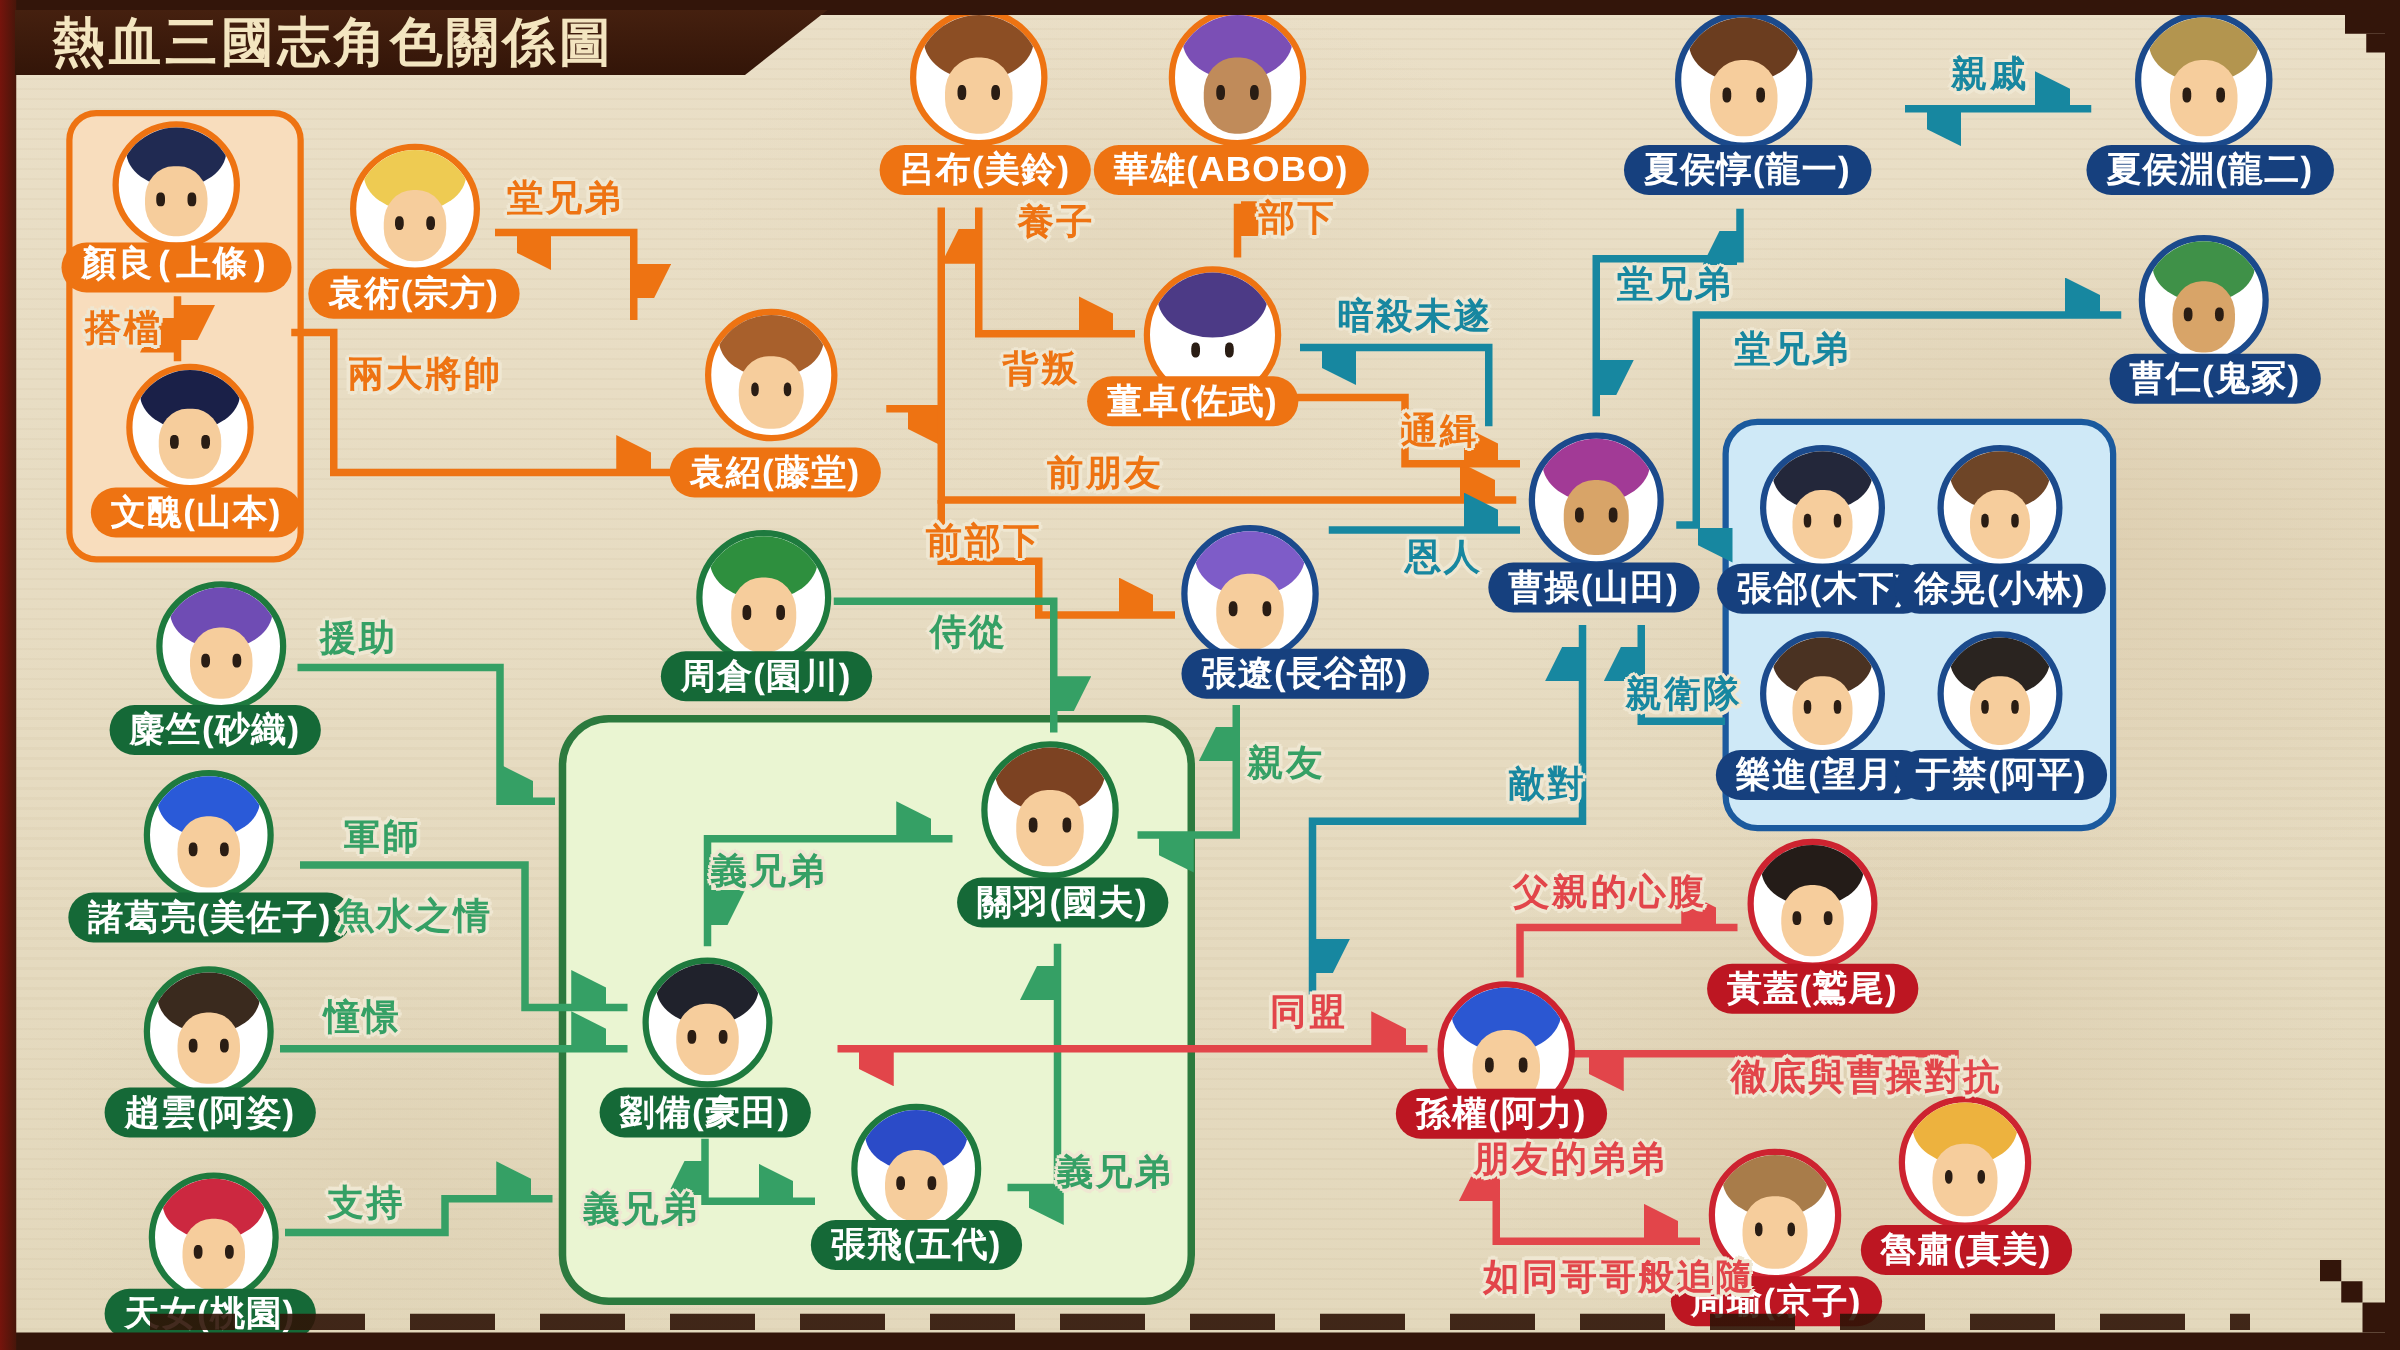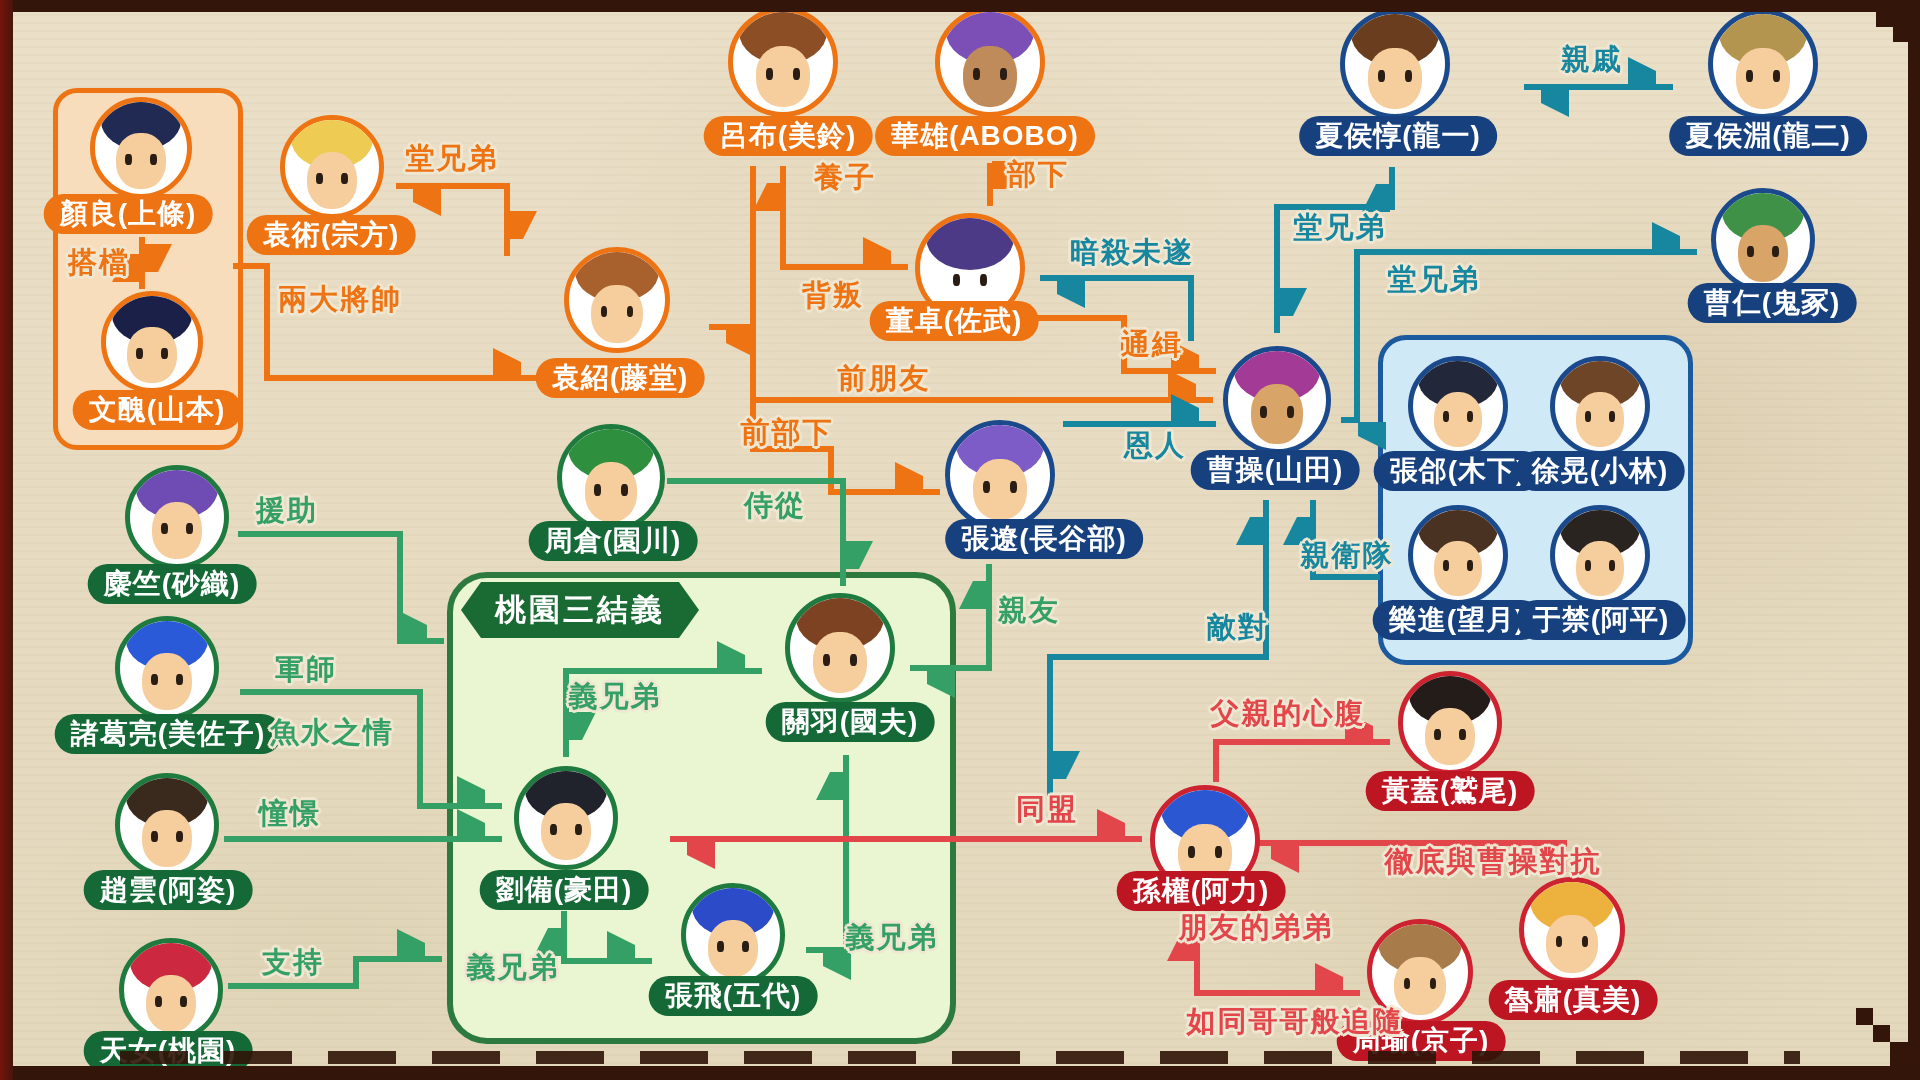--- a/index.html
+++ b/index.html
@@ -54,20 +54,23 @@
     position:absolute;transform:translate(-50%,-50%);z-index:4;
     background:#1a6b33;color:#fff;font-size:31px;font-weight:bold;letter-spacing:3px;
     height:56px;line-height:56px;padding:0 34px;white-space:nowrap;
     clip-path:polygon(20px 0, calc(100% - 20px) 0, 100% 50%, calc(100% - 20px) 100%, 20px 100%, 0 50%);
   }
 </style>
 </head>
 <body>
 
 <div class="stage">
+  <div class="titlebar">
+    <span class="t">熱血三國志角色關係圖</span>
+  </div>
 
   <div id="groups-layer">
       <div class="group-box" style="left: 53px; top: 88px; width: 180px; height: 352px; background: rgb(248, 221, 189); border: 5px solid rgb(238, 115, 18); border-radius: 24px;"></div>
       <div class="group-box" style="left: 1378px; top: 335px; width: 305px; height: 320px; background: rgb(207, 233, 247); border: 5px solid rgb(27, 90, 158); border-radius: 28px;"></div>
       <div class="group-box" style="left: 447px; top: 572px; width: 497px; height: 460px; background: rgb(234, 245, 210); border: 6px solid rgb(44, 122, 62); border-radius: 40px;"></div>
     </div>
   <svg id="edges-svg" class="edges" width="1920" height="1080">
       <defs>
         <marker id="arw-orange" markerWidth="4.6" markerHeight="4.6" refX="7.5" refY="5" orient="auto">
           <path d="M0,0 L10,5 L0,10 Z" fill="#ee7312"></path>
@@ -125,21 +128,21 @@
       <polyline points="1564,872 1564,843 1254,843" fill="none" stroke="#e2454a" stroke-width="6" marker-end="url(#arw-red)"></polyline>
     </svg>
   <div id="nodes-layer">
       <div class="node">
         <div class="avatar" style="left: 90px; top: 97px; width: 102px; height: 102px; border: 5px solid rgb(238, 115, 18);">
           <div class="hair" style="background: rgb(32, 42, 82);"></div>
           <div class="face" style="background: rgb(246, 205, 156);"></div>
           <div class="eye l"></div>
           <div class="eye r"></div>
         </div>
-        <div class="name-pill" style="left: 128px; top: 214px; background: rgb(238, 115, 18);">顏良(上條)</div>
+        <div class="name-pill" style="left: 141px; top: 214px; background: rgb(238, 115, 18); font-family: Liberation Mono, monospace;">顏良(上條)</div>
       </div>
       <div class="node">
         <div class="avatar" style="left: 101px; top: 291px; width: 102px; height: 102px; border: 5px solid rgb(238, 115, 18);">
           <div class="hair" style="background: rgb(26, 32, 72);"></div>
           <div class="face" style="background: rgb(246, 205, 156);"></div>
           <div class="eye l"></div>
           <div class="eye r"></div>
         </div>
         <div class="name-pill" style="left: 157px; top: 410px; background: rgb(238, 115, 18);">文醜(山本)</div>
       </div>
@@ -404,21 +407,20 @@
       <div class="rel-label" style="left: 1029px; top: 611px; color: rgb(53, 160, 101);">親友</div>
       <div class="rel-label" style="left: 615px; top: 697px; color: rgb(53, 160, 101);">義兄弟</div>
       <div class="rel-label" style="left: 513px; top: 968px; color: rgb(53, 160, 101);">義兄弟</div>
       <div class="rel-label" style="left: 892px; top: 938px; color: rgb(53, 160, 101);">義兄弟</div>
       <div class="rel-label" style="left: 1047px; top: 810px; color: rgb(226, 69, 74);">同盟</div>
       <div class="rel-label" style="left: 1288px; top: 714px; color: rgb(226, 69, 74);">父親的心腹</div>
       <div class="rel-label" style="left: 1256px; top: 928px; color: rgb(226, 69, 74);">朋友的弟弟</div>
       <div class="rel-label" style="left: 1295px; top: 1022px; color: rgb(226, 69, 74);">如同哥哥般追隨</div>
       <div class="rel-label" style="left: 1493px; top: 862px; color: rgb(226, 69, 74);">徹底與曹操對抗</div>
     </div>
-  <div class="banner" style="left: 580px; top: 610px;">桃園三結義</div>
 
   <div class="frame top"></div>
   <div class="frame bottom"></div>
   <div class="frame left"></div>
   <div class="frame right"></div>
   <div class="deco-dashes"></div>
   <div class="pixel" style="left:1876px;top:12px;width:32px;height:15px;"></div>
   <div class="pixel" style="left:1893px;top:27px;width:15px;height:15px;"></div>
   <div class="pixel" style="left:1856px;top:1008px;width:17px;height:17px;"></div>
   <div class="pixel" style="left:1873px;top:1025px;width:17px;height:17px;"></div>

